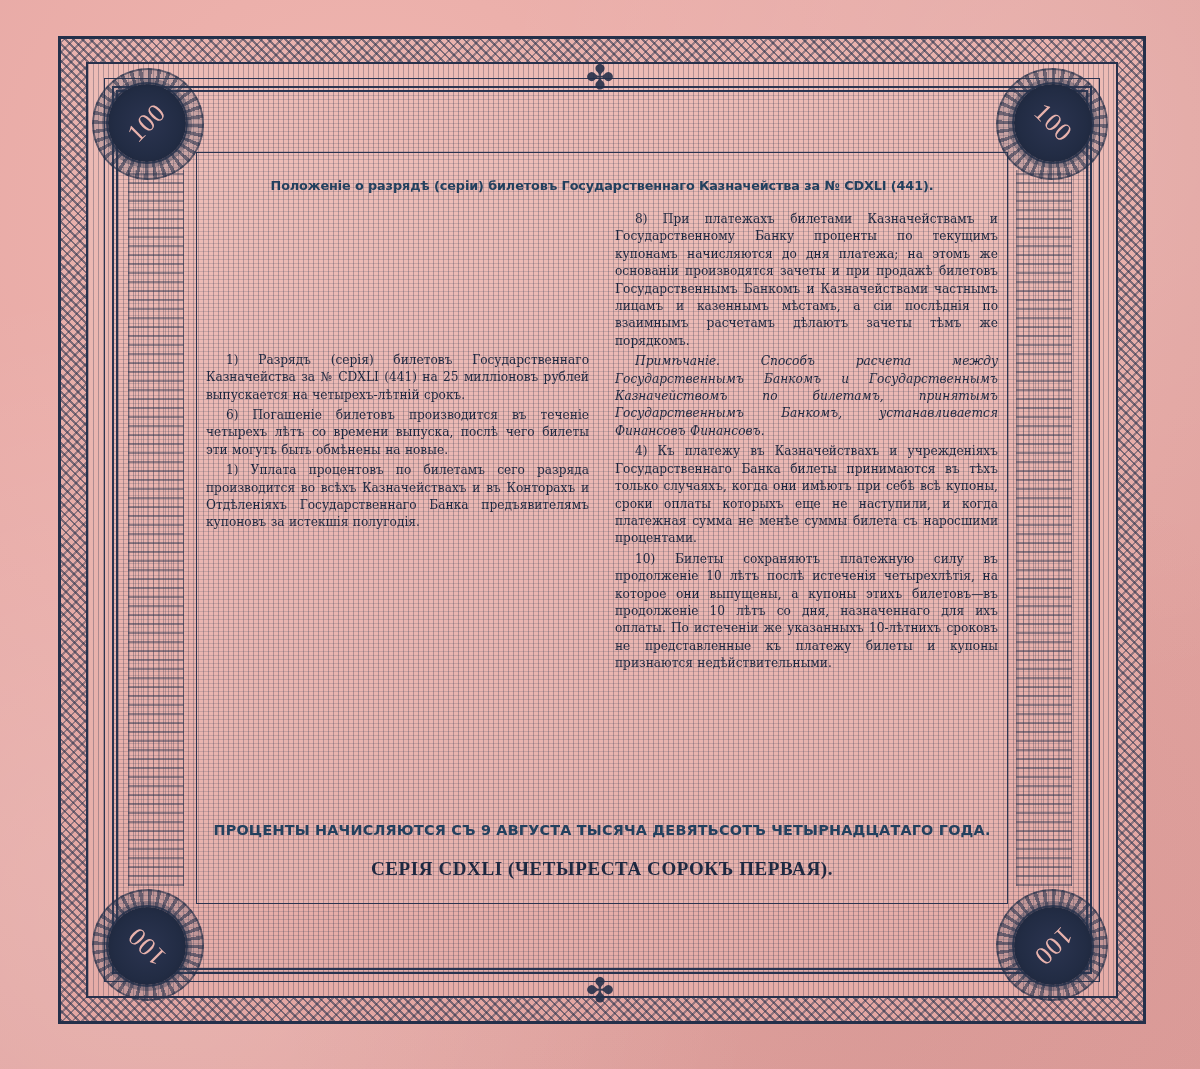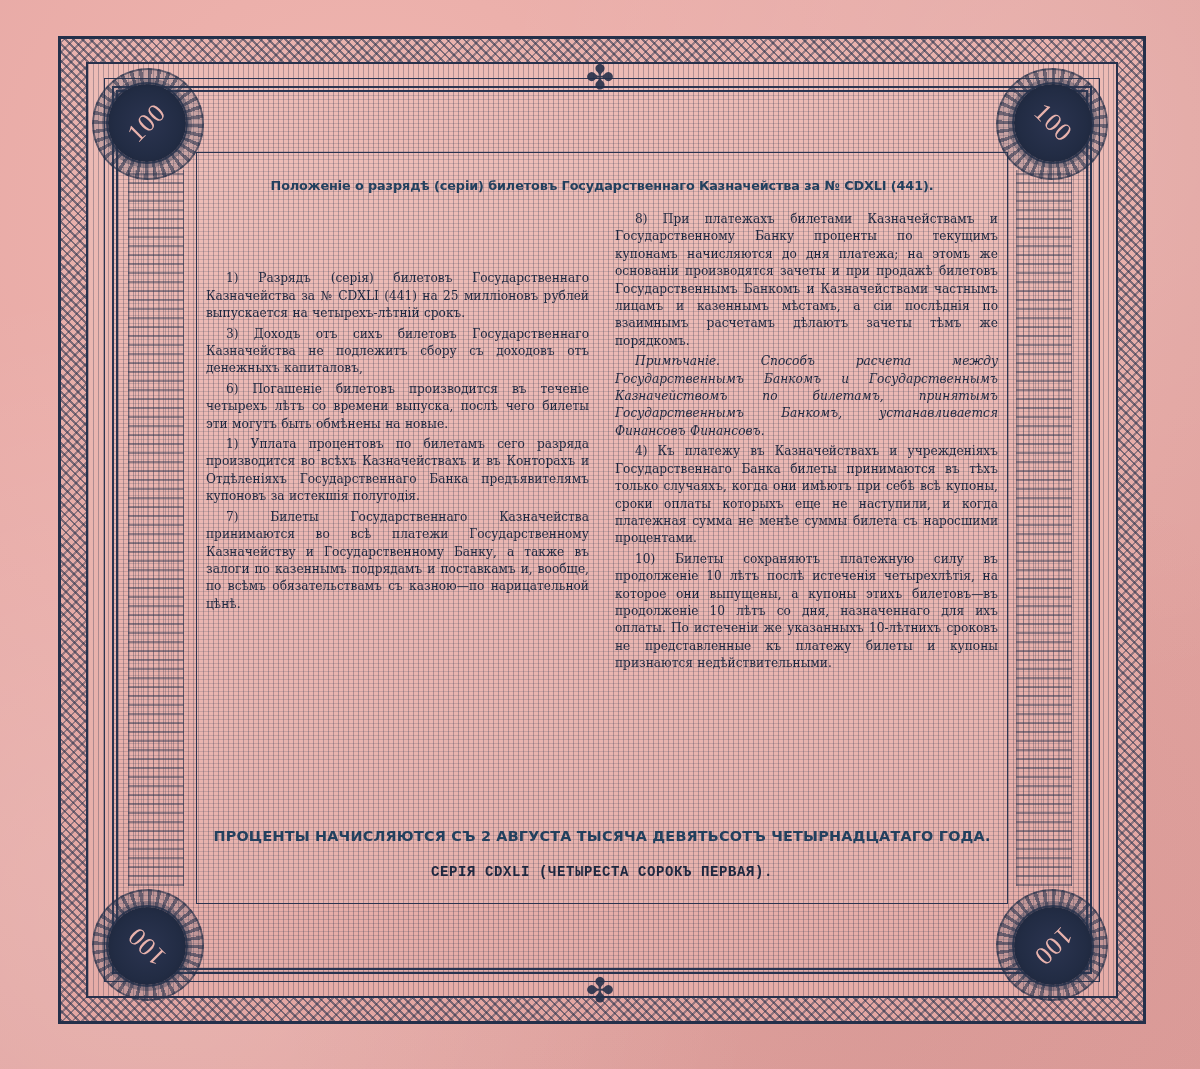--- a/index.html
+++ b/index.html
@@ -189,23 +189,23 @@
   #interest-line {
     font-family: "DejaVu Sans", sans-serif;
     font-weight: bold;
     font-size: 14.4px;
     letter-spacing: 0.2px;
     color: #22405e;
     margin-bottom: 20px;
     white-space: nowrap;
   }
   #series-line {
-    font-family: Liberation Mono, monospace;
+    font-family: Liberation Serif, serif;
     font-weight: bold;
-    font-size: 14px;
+    font-size: 19px;
     letter-spacing: 0.6px;
     color: #1d2840;
     white-space: nowrap;
   }
 </style>
 </head>
 <body>
 
 <div id="note">
 
@@ -230,32 +230,30 @@
 
   <div class="filigree" id="filigree-left"></div>
   <div class="filigree" id="filigree-right"></div>
 
   <div id="content">
     <div id="doc-title">Положеніе о разрядѣ (серіи) билетовъ Государственнаго Казначейства за № CDXLI (441).</div>
 
     <div id="columns">
       <div class="col" id="col-left">
           <p class="clause">1) Разрядъ (серія) билетовъ Государственнаго Казначейства за № CDXLI (441) на 25 милліоновъ рублей выпускается на четырехъ-лѣтнiй срокъ.</p>
-          <p class="clause">3) Доходъ отъ сихъ билетовъ Государственнаго Казначейства не подлежитъ сбору съ доходовъ отъ денежныхъ капиталовъ,</p>
           <p class="clause">6) Погашеніе билетовъ производится въ теченіе четырехъ лѣтъ со времени выпуска, послѣ чего билеты эти могутъ быть обмѣнены на новые.</p>
           <p class="clause">1) Уплата процентовъ по билетамъ сего разряда производится во всѣхъ Казначействахъ и въ Конторахъ и Отдѣленіяхъ Государственнаго Банка предъявителямъ купоновъ за истекшія полугодія.</p>
-          <p class="clause">7) Билеты Государственнаго Казначейства принимаются во всѣ платежи Государственному Казначейству и Государственному Банку, а также въ залоги по казеннымъ подрядамъ и поставкамъ и, вообще, по всѣмъ обязательствамъ съ казною—по нарицательной цѣнѣ.</p>
         </div>
       <div class="col" id="col-right">
           <p class="clause">8) При платежахъ билетами Казначействамъ и Государственному Банку проценты по текущимъ купонамъ начисляются до дня платежа; на этомъ же основаніи производятся зачеты и при продажѣ билетовъ Государственнымъ Банкомъ и Казначействами частнымъ лицамъ и казеннымъ мѣстамъ, а сіи послѣднiя по взаимнымъ расчетамъ дѣлаютъ зачеты тѣмъ же порядкомъ.</p>
           <p class="clause note">Примѣчанiе. Способъ расчета между Государственнымъ Банкомъ и Государственнымъ Казначействомъ по билетамъ, принятымъ Государственнымъ Банкомъ, устанавливается Финансовъ Финансовъ.</p>
           <p class="clause">4) Къ платежу въ Казначействахъ и учрежденiяхъ Государственнаго Банка билеты принимаются въ тѣхъ только случаяхъ, когда они имѣютъ при себѣ всѣ купоны, сроки оплаты которыхъ еще не наступили, и когда платежная сумма не менѣе суммы билета съ наросшими процентами.</p>
           <p class="clause">10) Билеты сохраняютъ платежную силу въ продолженiе 10 лѣтъ послѣ истеченiя четырехлѣтiя, на которое они выпущены, а купоны этихъ билетовъ—въ продолженiе 10 лѣтъ со дня, назначеннаго для ихъ оплаты. По истеченiи же указанныхъ 10-лѣтнихъ сроковъ не представленные къ платежу билеты и купоны признаются недѣйствительными.</p>
         </div>
     </div>
 
     <div id="footer-lines">
-      <div id="interest-line">ПРОЦЕНТЫ НАЧИСЛЯЮТСЯ СЪ 2 АВГУСТА ТЫСЯЧА ДЕВЯТЬСОТЪ ЧЕТЫРНАДЦАТАГО ГОДА.</div>
+      <div id="interest-line">ПРОЦЕНТЫ НАЧИСЛЯЮТСЯ СЪ 9 АВГУСТА ТЫСЯЧА ДЕВЯТЬСОТЪ ЧЕТЫРНАДЦАТАГО ГОДА.</div>
       <div id="series-line">СЕРІЯ CDXLI (ЧЕТЫРЕСТА СОРОКЪ ПЕРВАЯ).</div>
     </div>
   </div>
 
 </div>
 
 </body></html>

